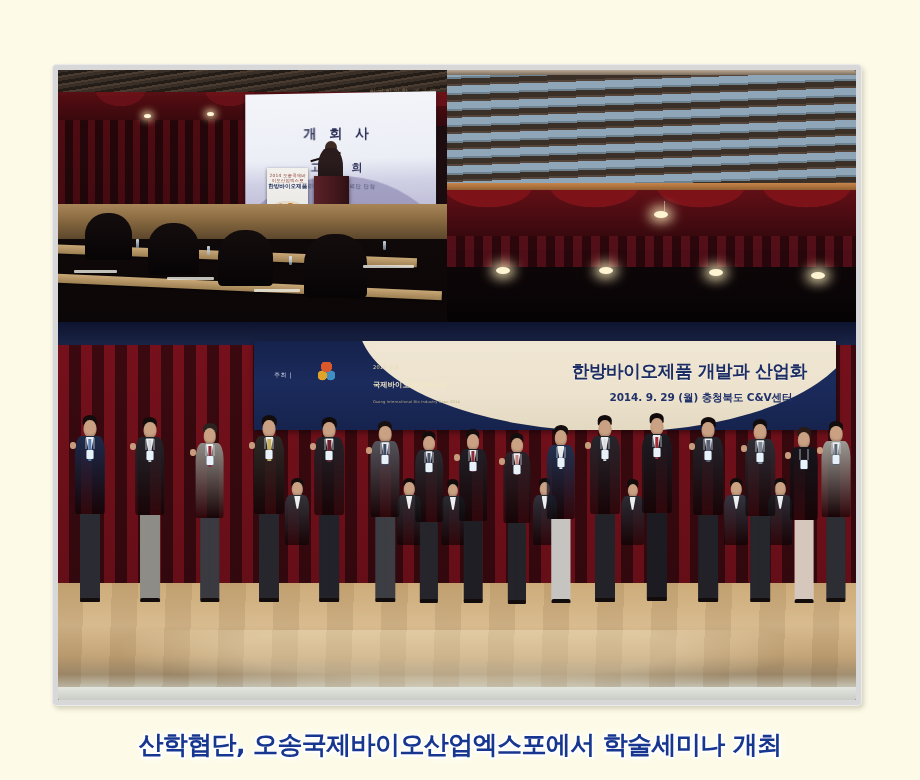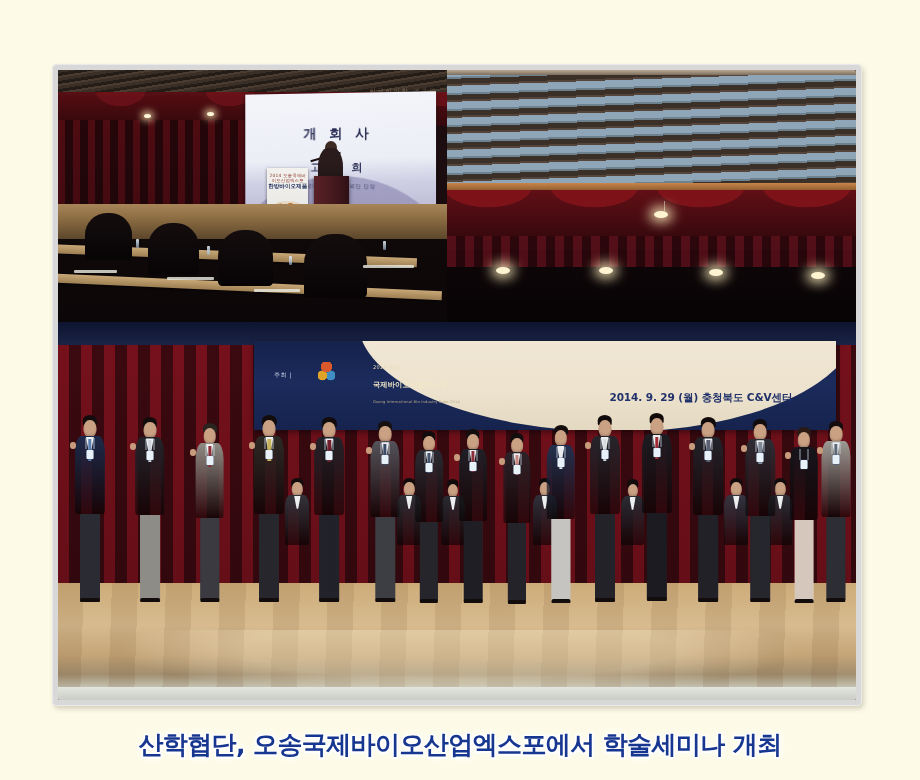--- a/index.html
+++ b/index.html
@@ -486,20 +486,21 @@
       <div id="gp-curtain"></div>
       <div id="gp-ceiling"></div>
 
       <div id="banner">
         <div id="banner-sweep"></div>
         <div id="banner-host">주최 |</div>
         <div id="banner-logo"></div>
         <div id="banner-expo1">2014 오송</div>
         <div id="banner-expo2">국제바이오산업엑스포</div>
         <div id="banner-expo3">Osong International Bio Industry Expo 2014</div>
+        <div id="banner-title">한방바이오제품 개발과 산업화</div>
         <div id="banner-sub">2014. 9. 29 (월)  충청북도 C&amp;V센터</div>
       </div>
 
       <div id="gp-floor">
         <div id="floor-glow"></div>
         <div id="floor-strip"></div>
       </div>
 
       <div id="people-layer">
           <div class="person" style="left: 30%; margin-left: -13.6px; width: 27.2px; height: 96px; bottom: 33%; z-index: 2;">

